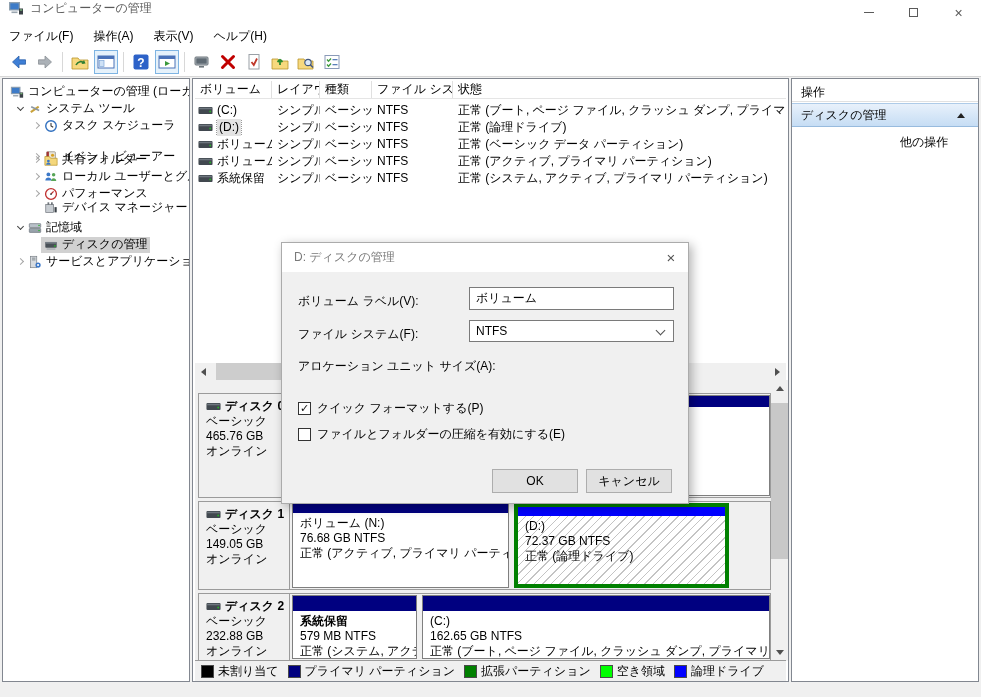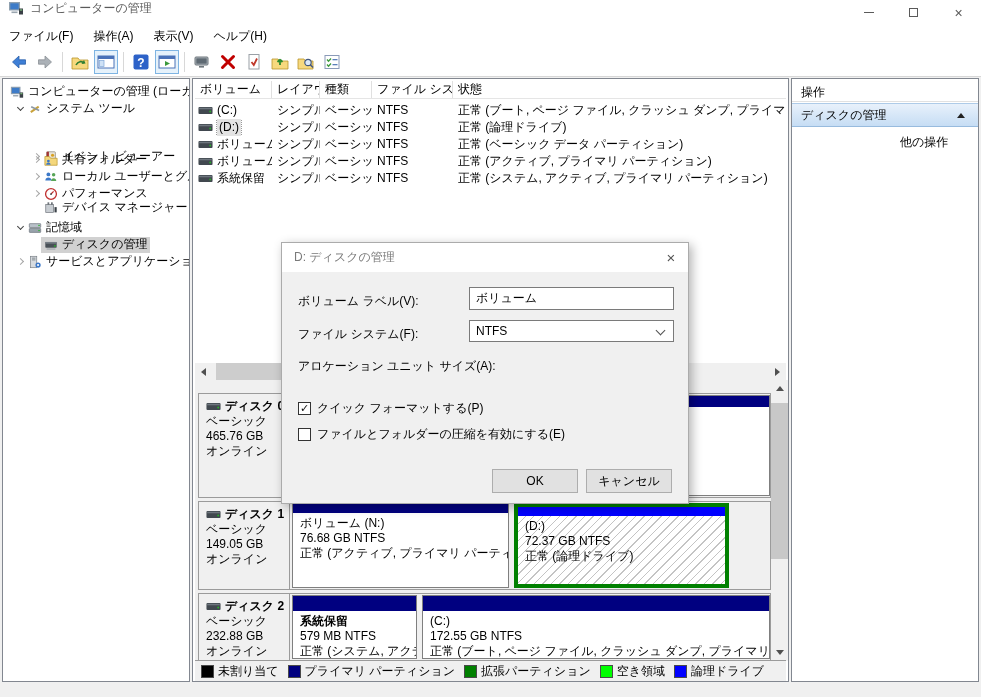--- a/index.html
+++ b/index.html
@@ -244,20 +244,32 @@
         <span class="tw-e"></span>
       </span>
     <span class="ticon">
         <svg viewBox="0 0 16 16">
           <rect x="2" y="7" width="11" height="2.4" fill="#C9A23A" transform="rotate(-35 8 8)"></rect>
           <rect x="3" y="6.5" width="10" height="2" fill="#8C98A4" transform="rotate(25 8 8)"></rect>
         </svg>
       </span>
     <span class="tlabel">システム ツール</span>
   </div>
+  <div class="tree-item lvl2" style="top:38px">
+    <span class="tw">
+        <span class="tw-c"></span>
+      </span>
+    <span class="ticon">
+        <svg viewBox="0 0 16 16">
+          <circle cx="8" cy="8" r="6" fill="#FFFFFF" stroke="#2F6FBF" stroke-width="1.6"></circle>
+          <path d="M8 4.5V8l2.5 1.5" stroke="#333" stroke-width="1.2" fill="none"></path>
+        </svg>
+      </span>
+    <span class="tlabel">タスク スケジューラ</span>
+  </div>
   <div class="tree-item lvl2" style="top:69px">
     <span class="tw">
         <span class="tw-c"></span>
       </span>
     <span class="ticon">
         <svg viewBox="0 0 16 16">
           <rect x="3" y="2" width="10" height="12" rx="1" fill="#E8E4D8" stroke="#8A8578" stroke-width="0.8"></rect>
           <rect x="3" y="2" width="2.6" height="12" fill="#A33333"></rect>
           <circle cx="9.8" cy="6" r="1.8" fill="#D8A020"></circle>
         </svg>
@@ -529,21 +541,21 @@
         <div class="pbody">
           <div style="font-weight:bold">系統保留</div>
           <div>579 MB NTFS</div>
           <div>正常 (システム, アクティブ, プ:</div>
         </div>
       </div>
       <div class="part" style="left:223px;width:348px">
         <div class="band" style="height: 15px; background-color: rgb(0, 0, 128);"></div>
         <div class="pbody">
           <div>(C:)</div>
-          <div>172.55 GB NTFS</div>
+          <div>162.65 GB NTFS</div>
           <div>正常 (ブート, ページ ファイル, クラッシュ ダンプ, プライマリ パー:</div>
         </div>
       </div>
     </div>
   </div>
 
   <div class="vscroll">
     <div class="vs-arrow" style="top:0">
         <span class="tri-u"></span>
       </div>

